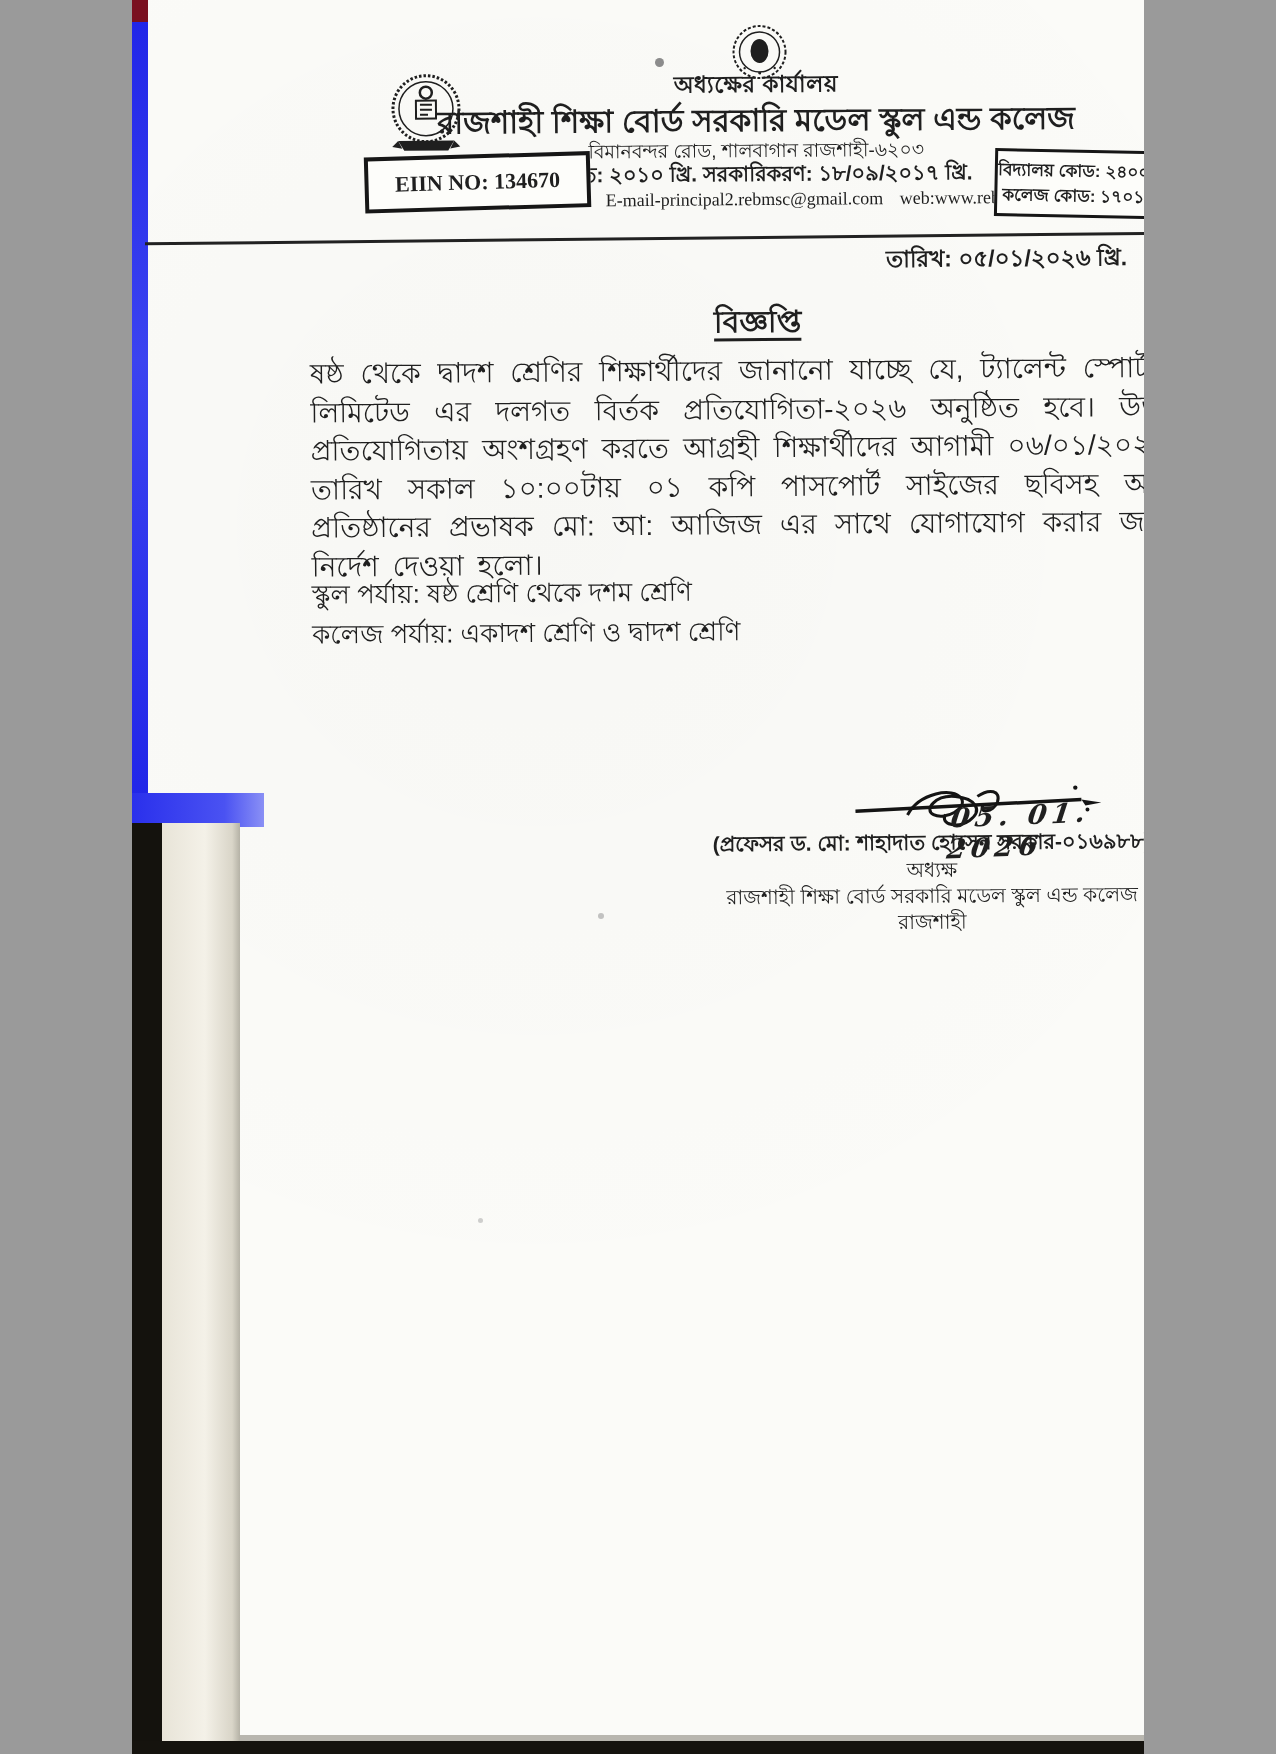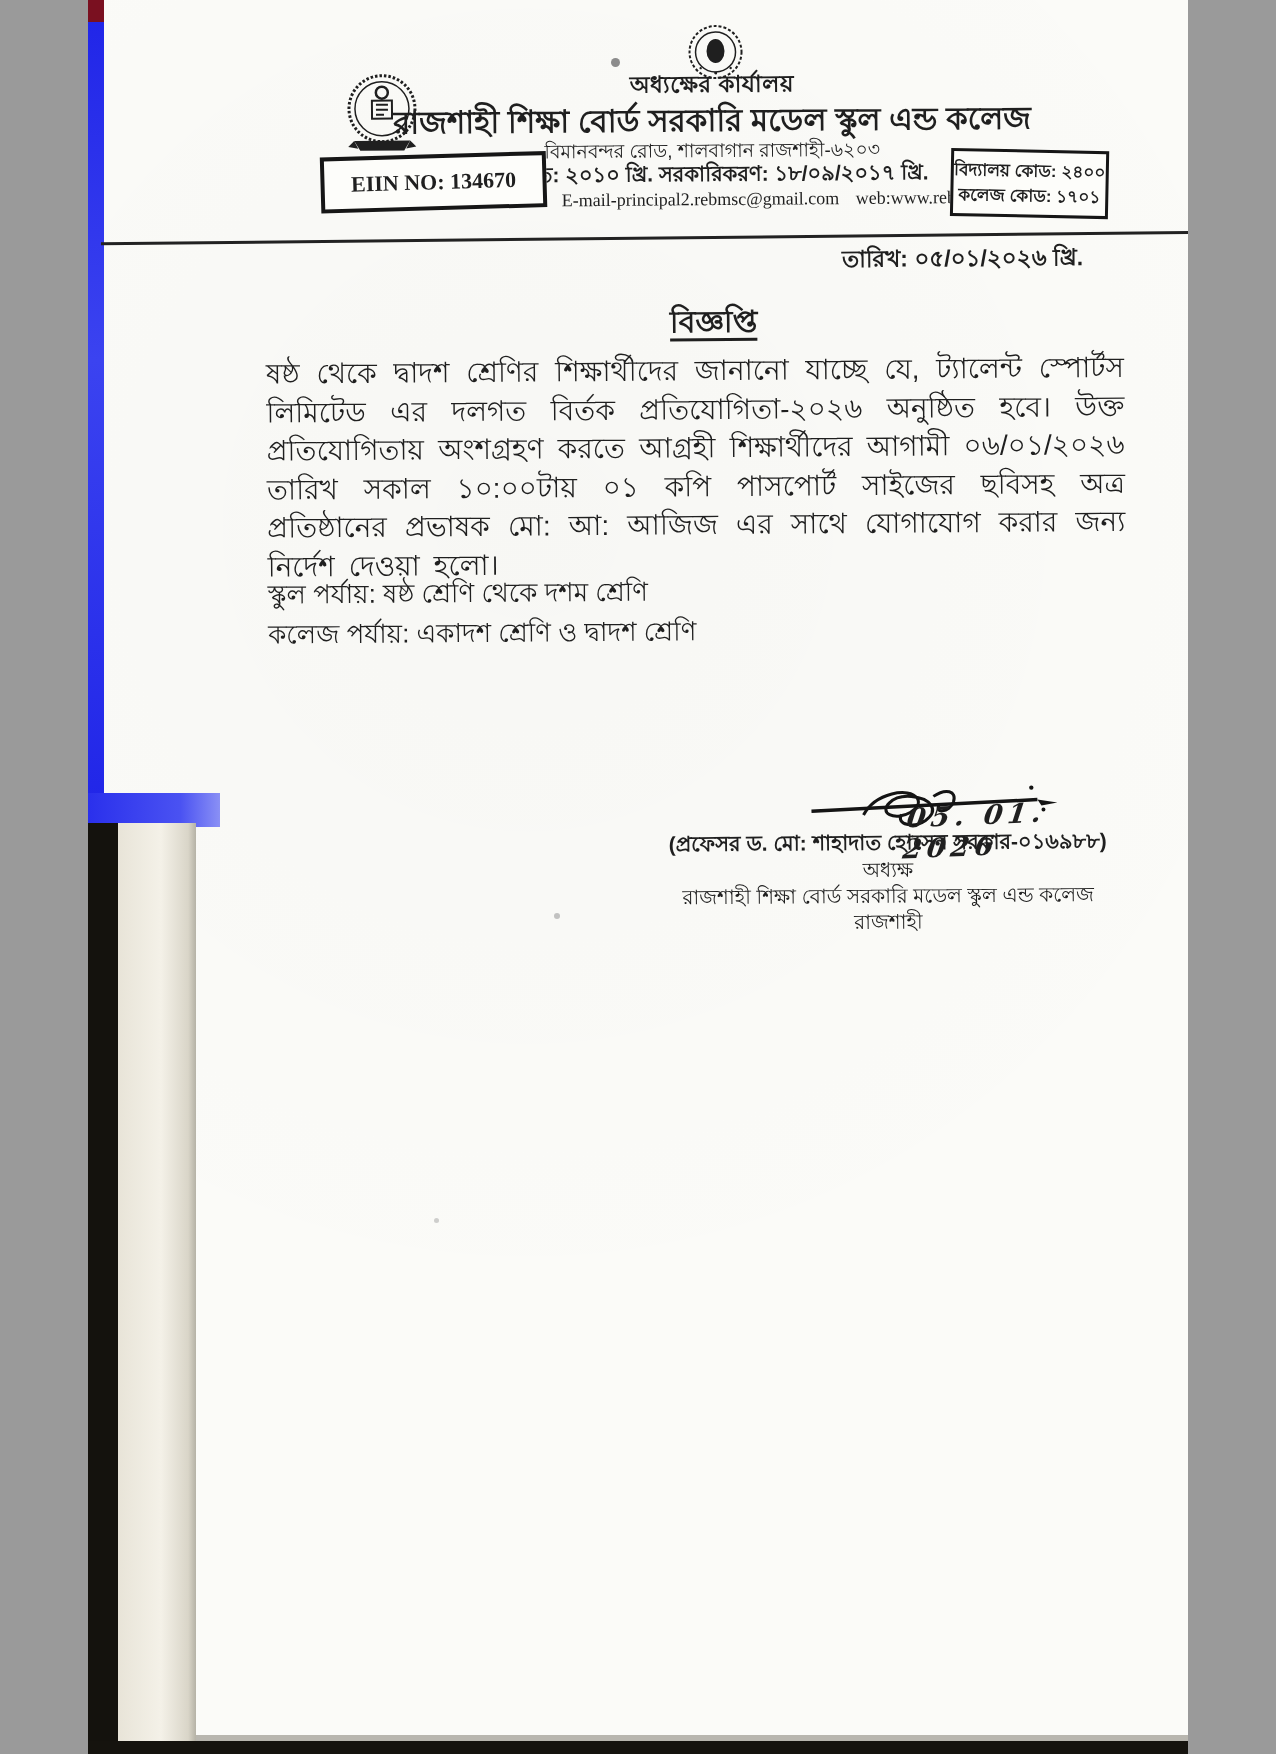--- a/index.html
+++ b/index.html
@@ -1,18 +1,18 @@
 <!DOCTYPE html>
 <html><head>
 <meta charset="utf-8">
 <style>
   html,body{margin:0;padding:0;background:#9a9a9a;}
   .page{
     position:relative;
-    width:1100px;height:1754px;
+    width:1012px;height:1754px;
     margin:0 auto;
     background:
       radial-gradient(circle at 40% 30%, rgba(0,0,0,0.015), transparent 60%),
       #fbfbf8;
     overflow:hidden;
     font-family:"Liberation Sans","DejaVu Sans",sans-serif;
     color:#1f1f1f;
   }
   
   .scan-strip-left{position:absolute;left:0;top:0;width:16px;height:800px;

